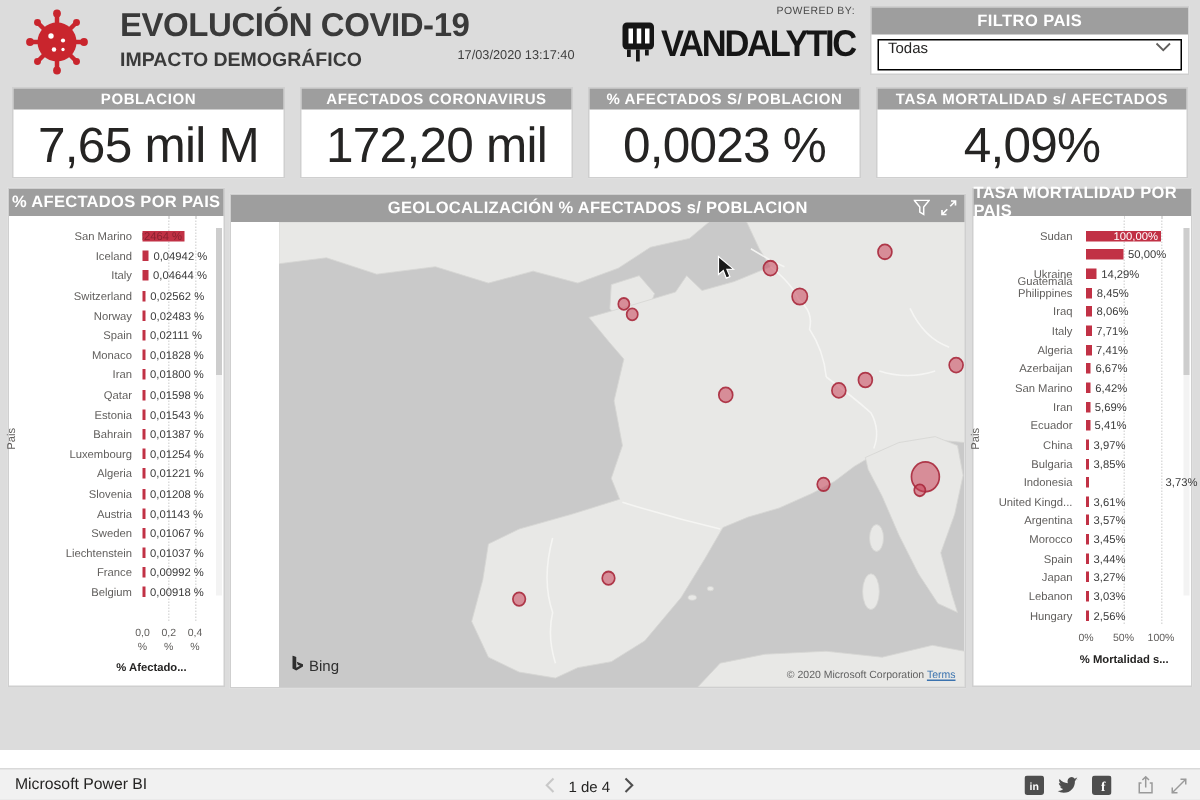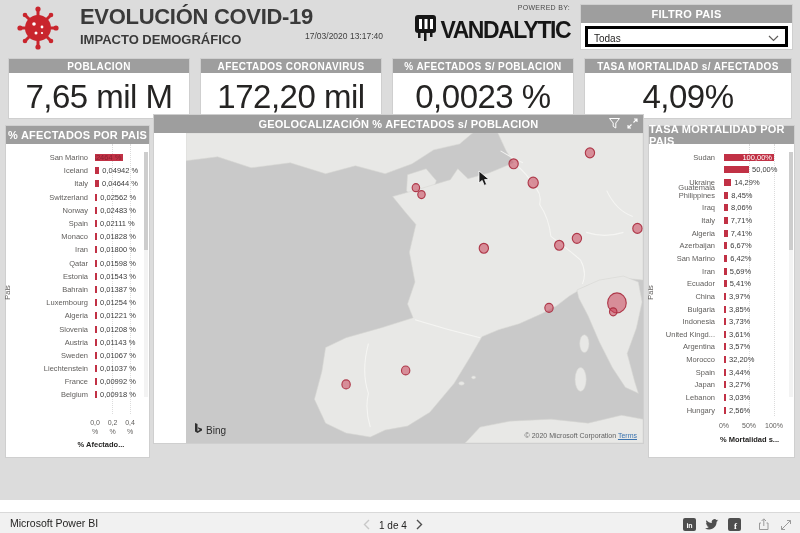--- a/index.html
+++ b/index.html
@@ -11,21 +11,21 @@
   .hdr-titles { position:absolute; left:80px; top:4px; }
   .hdr-title { font-size:22px; font-weight:bold; color:#3a3a3a; letter-spacing:-0.3px; }
   .hdr-sub   { font-size:13px; font-weight:bold; color:#3a3a3a; margin-top:2px; }
   .hdr-time  { position:absolute; left:305px; top:31px; font-size:8.5px; color:#3f3f3f; }
   .powered   { position:absolute; left:420px; top:4px; width:150px; text-align:right; }
   .powered-by{ font-size:7px; color:#4a4a4a; letter-spacing:.3px; }
   .brand-row { display:flex; align-items:center; justify-content:flex-end; gap:3px; margin-top:1px; }
   .brand-txt { font-size:23px; font-weight:bold; color:#161616; letter-spacing:-1.5px; transform:scaleY(1.08); }
   .filter-card { position:absolute; left:580px; top:4px; width:213px; height:46px; background:#fff; border:1px solid #cfcfcf; }
   .filter-head { height:18px; background:#9e9e9e; color:#fff; font-size:11px; font-weight:bold; display:flex; align-items:center; justify-content:center; letter-spacing:.3px; }
-  .filter-dd { position:absolute; left:4px; right:4px; top:21px; height:21px; background:#fff; border:3px solid #000000; display:flex; align-items:flex-end; padding:0 6px; font-size:10px; color:#252423; cursor:pointer; }
+  .filter-dd { position:absolute; left:4px; right:4px; top:21px; height:21px; background:#fff; border:1px solid #000000; display:flex; align-items:flex-start; padding:0 6px; font-size:10px; color:#252423; cursor:pointer; }
   .filter-dd .chev { margin-left:auto; }
 
   
   .kpi { position:absolute; top:58px; height:61px; background:#fff; border:1px solid #cfcfcf; }
   .khead { height:14px; background:#9e9e9e; color:#fff; font-size:10px; font-weight:bold; display:flex; align-items:center; justify-content:center; letter-spacing:.4px; }
   .kval { height:47px; display:flex; align-items:center; justify-content:center; font-size:33px; color:#252423; letter-spacing:-0.5px; }
 
   
   .panel { position:absolute; background:#fff; border:1px solid #cfcfcf; }
   .ptitle { height:18px; background:#9e9e9e; color:#fff; font-weight:bold; font-size:11px; display:flex; align-items:center; justify-content:center; letter-spacing:.2px; position:relative; }
@@ -304,21 +304,21 @@
 %</span>
         </div>
       <div class="axis-title" style="left:66px; right:19px; top:296px;">% Afectado...</div>
       <div class="ylab">Pais</div>
       <div class="vscroll">
           <div class="thumb"></div>
         </div>
     </div>
   </div>
 
-  <div class="panel" style="left:153px; top:114px; width:491px; height:330px;">
+  <div class="panel" style="left:153px; top:129px; width:491px; height:330px;">
     <div class="ptitle">
       <span>GEOLOCALIZACIÓN % AFECTADOS s/ POBLACION</span>
       <span class="picons">
         <span>
           <svg width="11" height="11" viewBox="0 0 11 11">
               <path d="M0.5,0.5 H10.5 L6.8,5 V10 L4.2,8.4 V5 Z" fill="none" stroke="#fff" stroke-width="1"></path>
             </svg>
         </span>
         <span>
           <svg width="11" height="11" viewBox="0 0 11 11">
@@ -486,21 +486,21 @@
           </div>
           <div class="crow" style="height: 12.65px;">
             <div class="clab" style="width: 70px;">Bulgaria</div>
             <div class="carea" style="padding-left: 5px;">
               <div class="cbar" style="width: 2px;"></div>
               <div class="cval">3,85%</div>
             </div>
           </div>
           <div class="crow" style="height: 12.65px;">
             <div class="clab" style="width: 70px;">Indonesia</div>
-            <div class="carea" style="padding-left: 5px;">
+            <div class="carea" style="padding-left: 5px; gap: 48px;">
               <div class="cbar" style="width: 2px;"></div>
               <div class="cval">3,73%</div>
             </div>
           </div>
           <div class="crow" style="height: 12.65px;">
             <div class="clab" style="width: 70px;">United Kingd...</div>
             <div class="carea" style="padding-left: 5px;">
               <div class="cbar" style="width: 2px;"></div>
               <div class="cval">3,61%</div>
             </div>
@@ -509,21 +509,21 @@
             <div class="clab" style="width: 70px;">Argentina</div>
             <div class="carea" style="padding-left: 5px;">
               <div class="cbar" style="width: 2px;"></div>
               <div class="cval">3,57%</div>
             </div>
           </div>
           <div class="crow" style="height: 12.65px;">
             <div class="clab" style="width: 70px;">Morocco</div>
             <div class="carea" style="padding-left: 5px;">
               <div class="cbar" style="width: 2px;"></div>
-              <div class="cval">32,20%</div>
+              <div class="cval">3,45%</div>
             </div>
           </div>
           <div class="crow" style="height: 12.65px;">
             <div class="clab" style="width: 70px;">Spain</div>
             <div class="carea" style="padding-left: 5px;">
               <div class="cbar" style="width: 2px;"></div>
               <div class="cval">3,44%</div>
             </div>
           </div>
           <div class="crow" style="height: 12.65px;">

